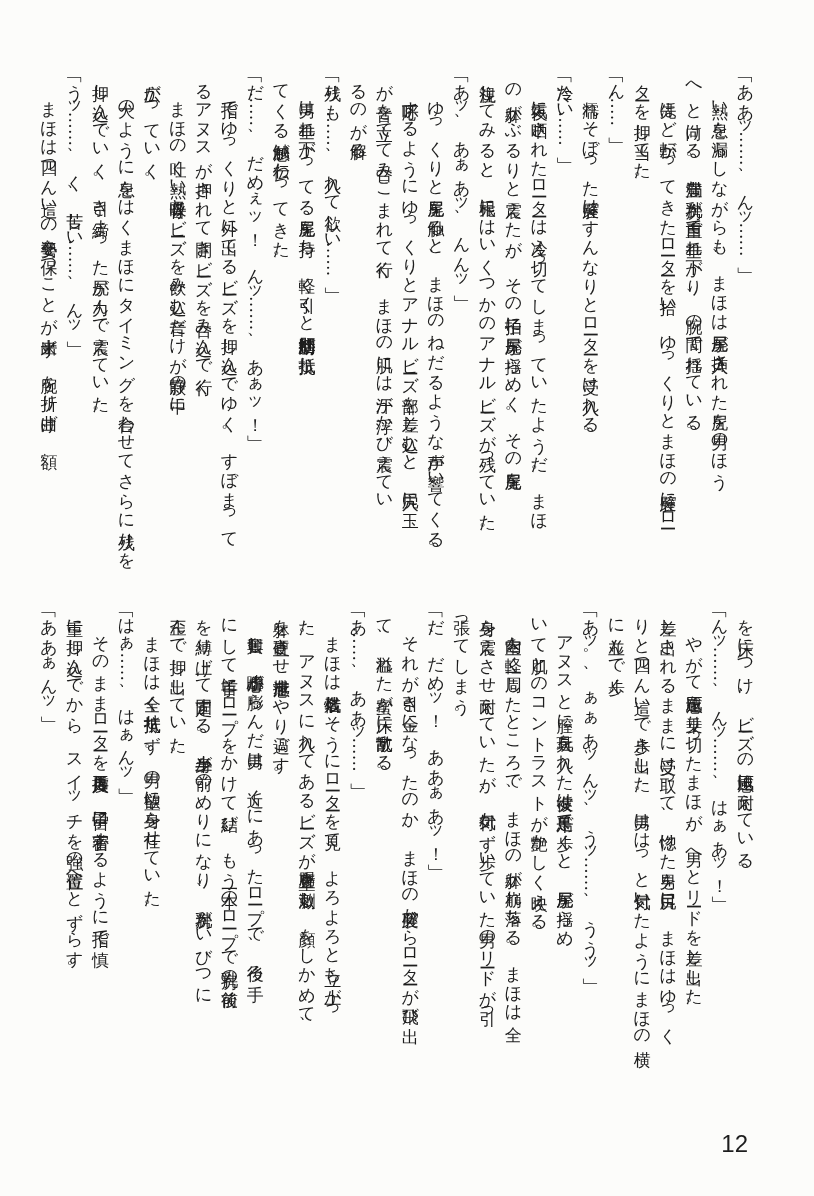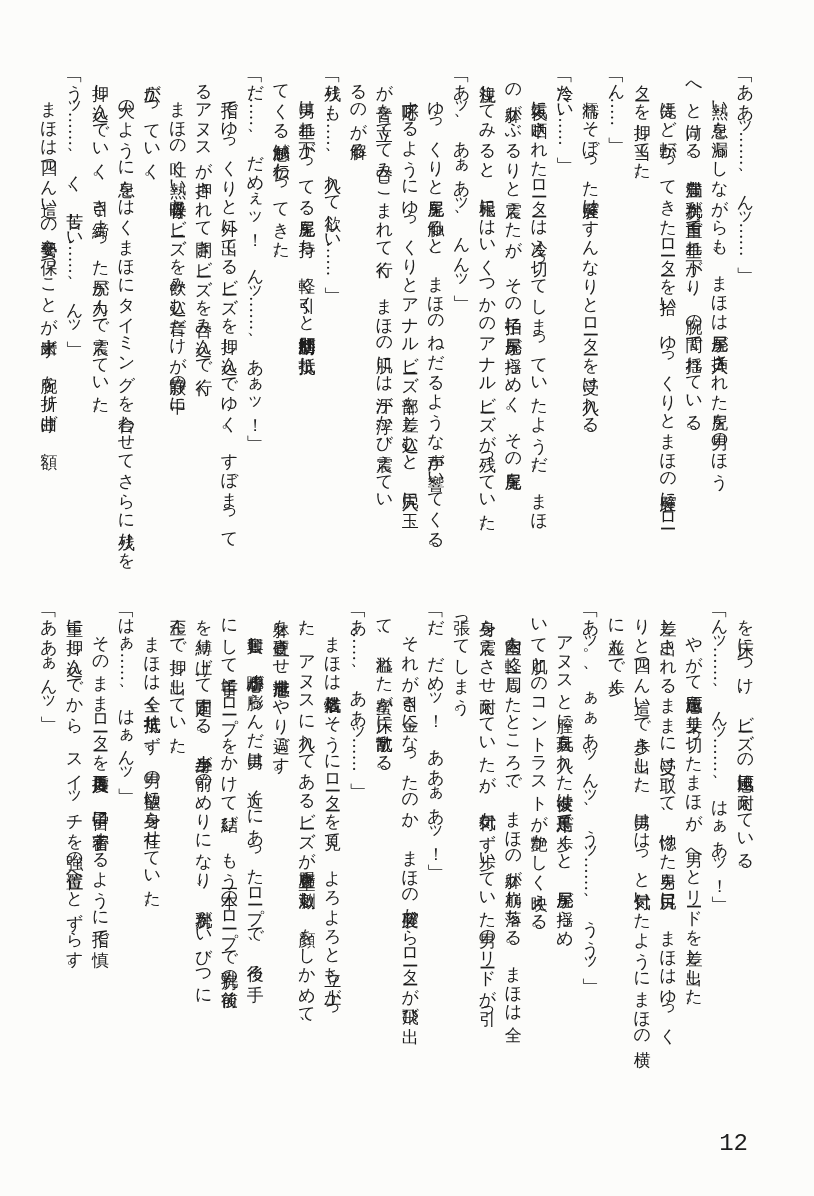--- a/index.html
+++ b/index.html
@@ -40,21 +40,21 @@
     right: 56px;
   }
   .block-bottom {
     top: 607px;
     right: 56px;
   }
   .page-number {
     position: absolute;
     top: 1130px;
     right: 66px;
-    font-family: Liberation Mono, monospace;
+    font-family: Liberation Sans, sans-serif;
     font-size: 24px;
     color: #1d1d1d;
   }
 </style>
 </head>
 <body>
 
 <div class="page">
   <div class="vtext block-top"><p>「ああッ……、んッ……」</p><p>　熱い息を漏らしながらも、まほは尻尾が挿入された尻を男のほう</p><p>へと向ける。豊満な乳房が自重で垂れ下がり、腕の間で揺れている。</p><p>　先ほど転がってきたローターを拾い、ゆっくりとまほの膣襞にロー</p><p>ターを押し当てた。</p><p>「ん……」</p><p>　濡れそぼった膣襞はすんなりとローターを受け入れる。</p><p>「冷たい……」</p><p>　夜気に晒されたローターは冷え切ってしまっていたようだ。まほ</p><p>の躰がぶるりと震えたが、その拍子に尻尾が揺らめく。その尻尾を</p><p>注視してみると、根元にはいくつかのアナルビーズが残っていた。</p><p>「あッ、あぁあッ、んんッ」</p><p>　ゆっくりと尻尾を触ると、まほのねだるような声が響いてくる。</p><p>　呼応するようにゆっくりとアナルビーズ部を差し込むと、尻穴に玉</p><p>が音を立てて呑みこまれて行く。まほの肌には汗が浮かび震えてい</p><p>るのが解る。</p><p>「残りも……、入れて欲しい……」</p><p>　男は垂れ下がってる尻尾を持ち、軽く引くと肛門括約筋が抵抗し</p><p>てくる感触が伝わってきた。</p><p>「だ……、だめぇッ！　んッ……、あぁッ！」</p><p>　指でゆっくりと外に出てるビーズを押し込んでゆく。すぼまって</p><p>るアヌスが押されて開きビーズを呑み込んで行く。</p><p>　まほの吐く熱い呼吸音とビーズを飲み込む音だけが静寂の中に</p><p>広がっていく。</p><p>　犬のように息をはくまほにタイミングを合わせてさらに残りを</p><p>押し込んでいく。引き締まった尻が力んで震えていた。</p><p>「うッ……、く、苦しい……、んッ」</p><p>　まほは四つん這いの姿勢を保つことが出来ず、腕を折り曲げ、額</p></div>
   <div class="vtext block-bottom"><p>を床につけ、ビーズの圧迫感に耐えている。</p><p>「んッ……、んッ……、はぁあッ！」</p><p>　やがて圧迫感を乗り切ったまほが、男へとリードを差し出した。</p><p>差し出されるままに受け取って、惚けた男を尻目に、まほはゆっく</p><p>りと四つん這いで歩き出した。男ははっと気付いたようにまほの横</p><p>に並んで歩く。</p><p>「あッ。、ぁぁあッんッ、うッ……、ううッ」</p><p>　アヌスと膣に玩具を入れた彼女は千鳥足で歩くと、尻尾が揺らめ</p><p>いて肌とのコントラストが艶かしく映える。</p><p>　室内を軽く一周したところで、まほの躰が崩れ落ちる。まほは全</p><p>身を震えさせ耐えていたが、気付かず歩いていた男のリードが引っ</p><p>張ってしまう。</p><p>「だ、だめッ！　ああぁあッ！」</p><p>　それが引き金になったのか、まほの膣襞からローターが飛び出</p><p>て、溢れた蜜が床に散乱する。</p><p>「あ……、ああッ……」</p><p>　まほは名残惜しそうにローターを見て、よろよろと立ち上がっ</p><p>た。アヌスに入れてあるビーズが直腸壁を刺激し、顔をしかめて、</p><p>躰を硬直させ排泄感をやり過ごす。</p><p>　興奮し、嗜虐心が膨らんだ男は、近くにあったロープで、後ろ手</p><p>にして手首にロープをかけて結び、もう一本のロープで乳房の前後</p><p>を縛り上げて固定する。上半身が前のめりになり、乳房がいびつに</p><p>歪んで押し出していた。</p><p>　まほは全く抵抗せず。男の欲望に身を任せていた。</p><p>「はぁ……、はぁんッ」</p><p>　そのままローターを再度挿入し、子宮口に密着するように指で慎</p><p>重に押し込んでから、スイッチを強の位置へとずらす。</p><p>「ああぁんッ」</p></div>

